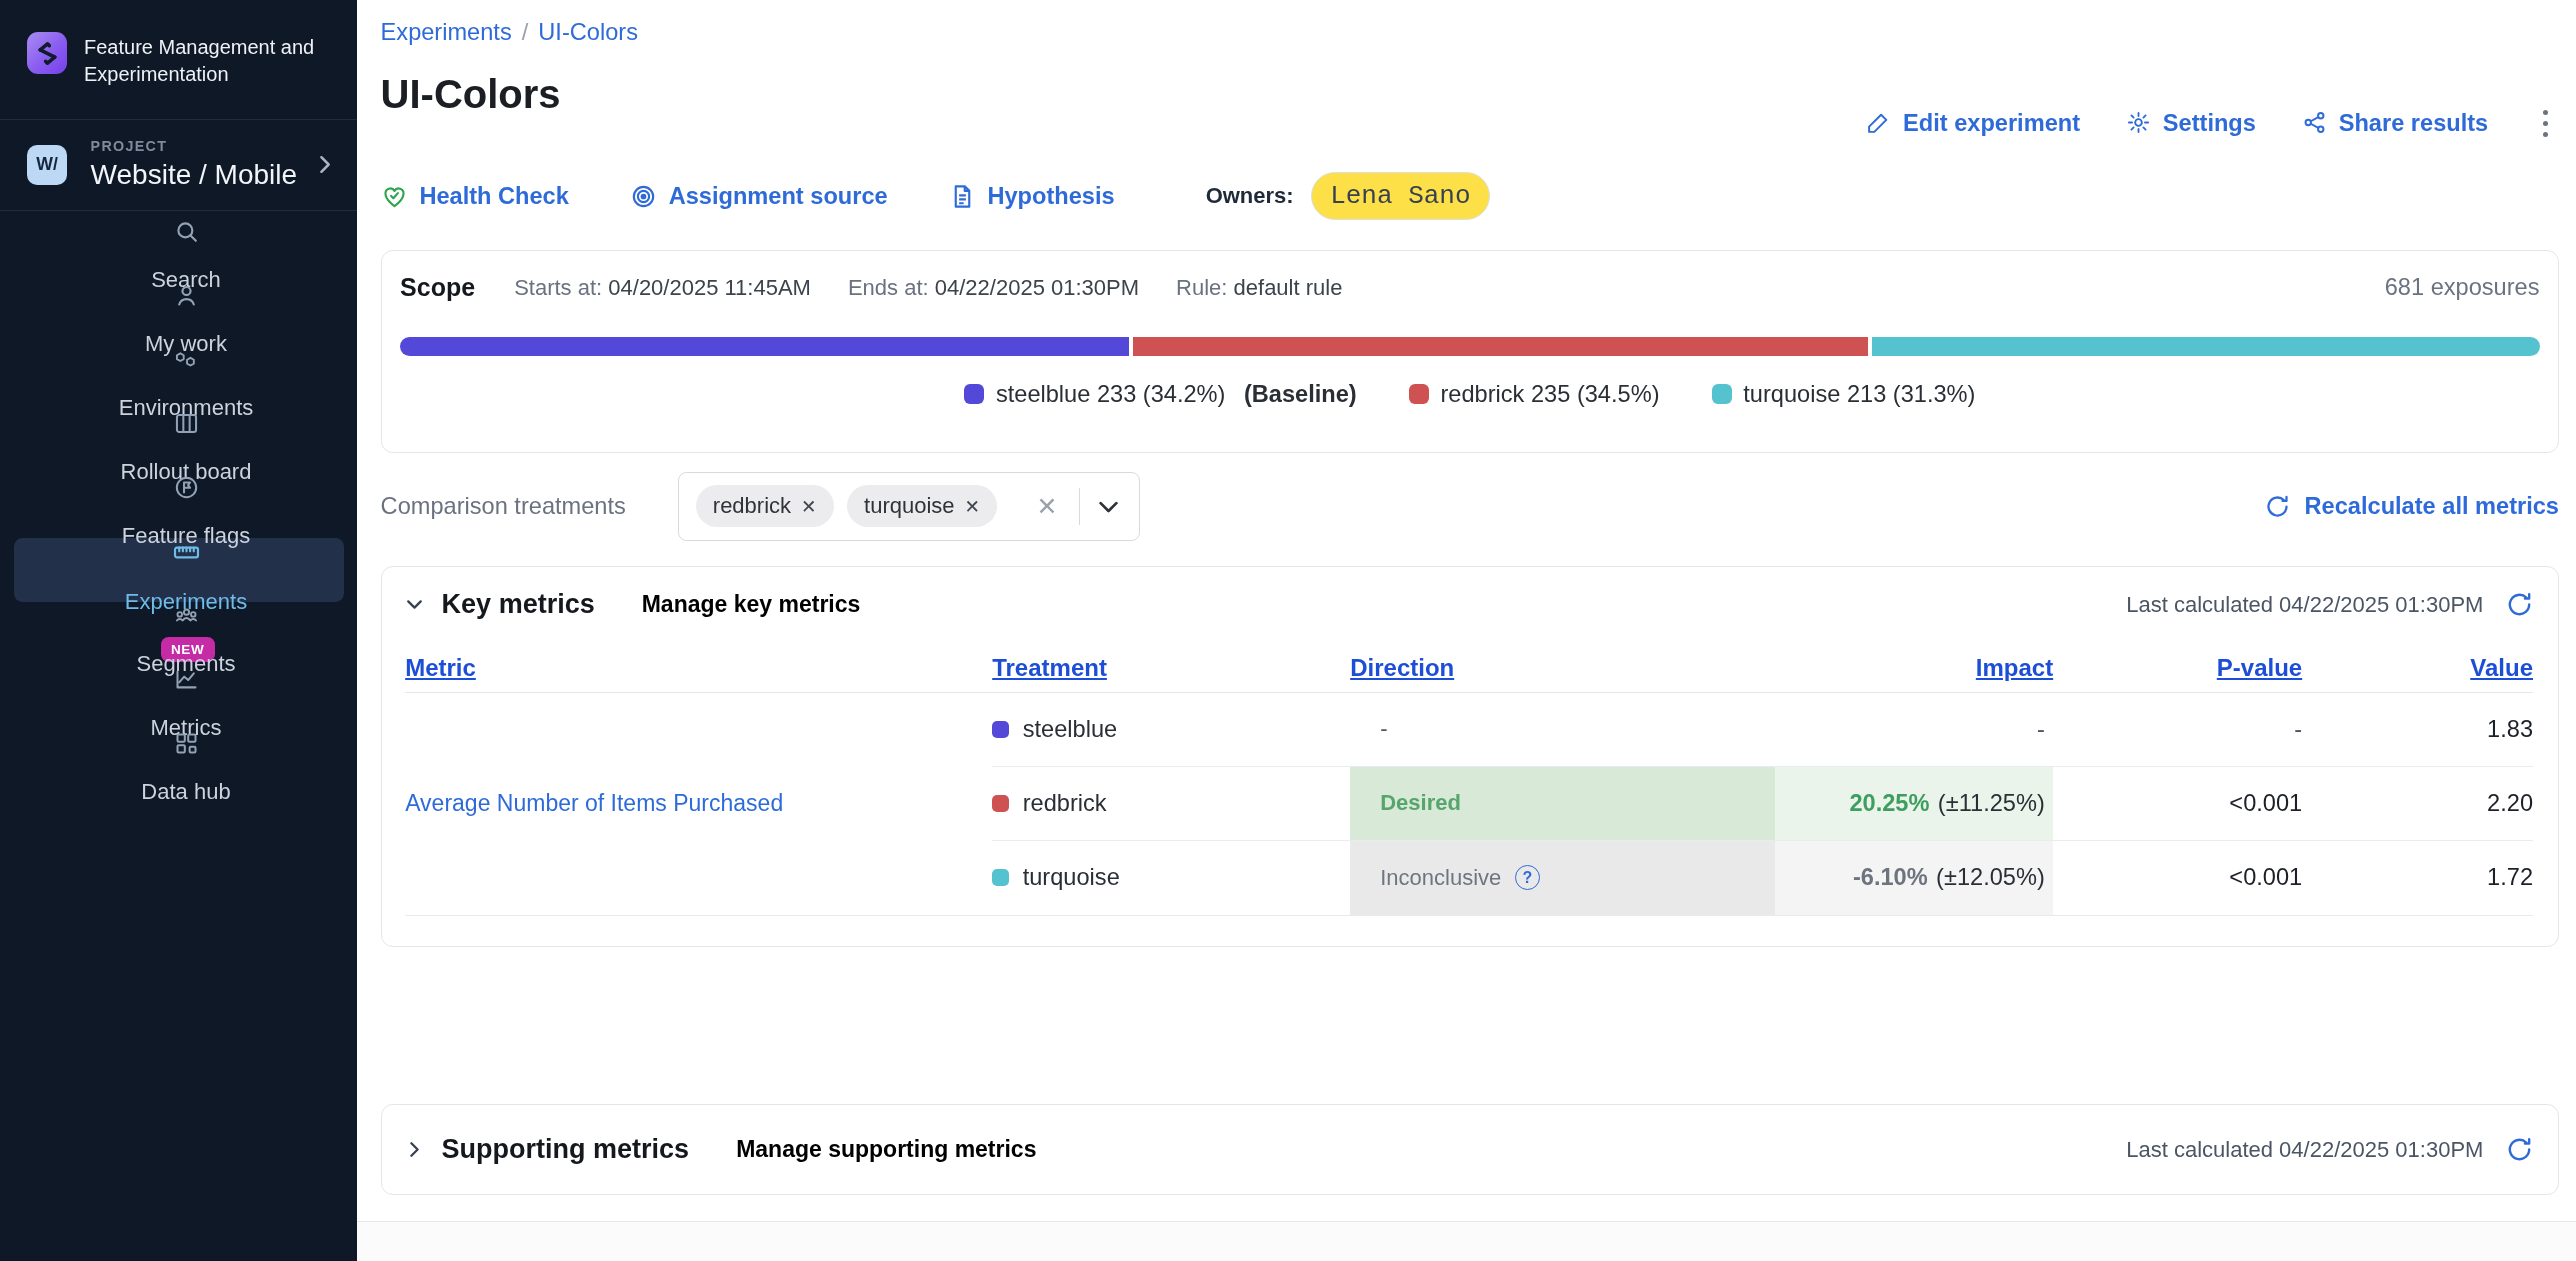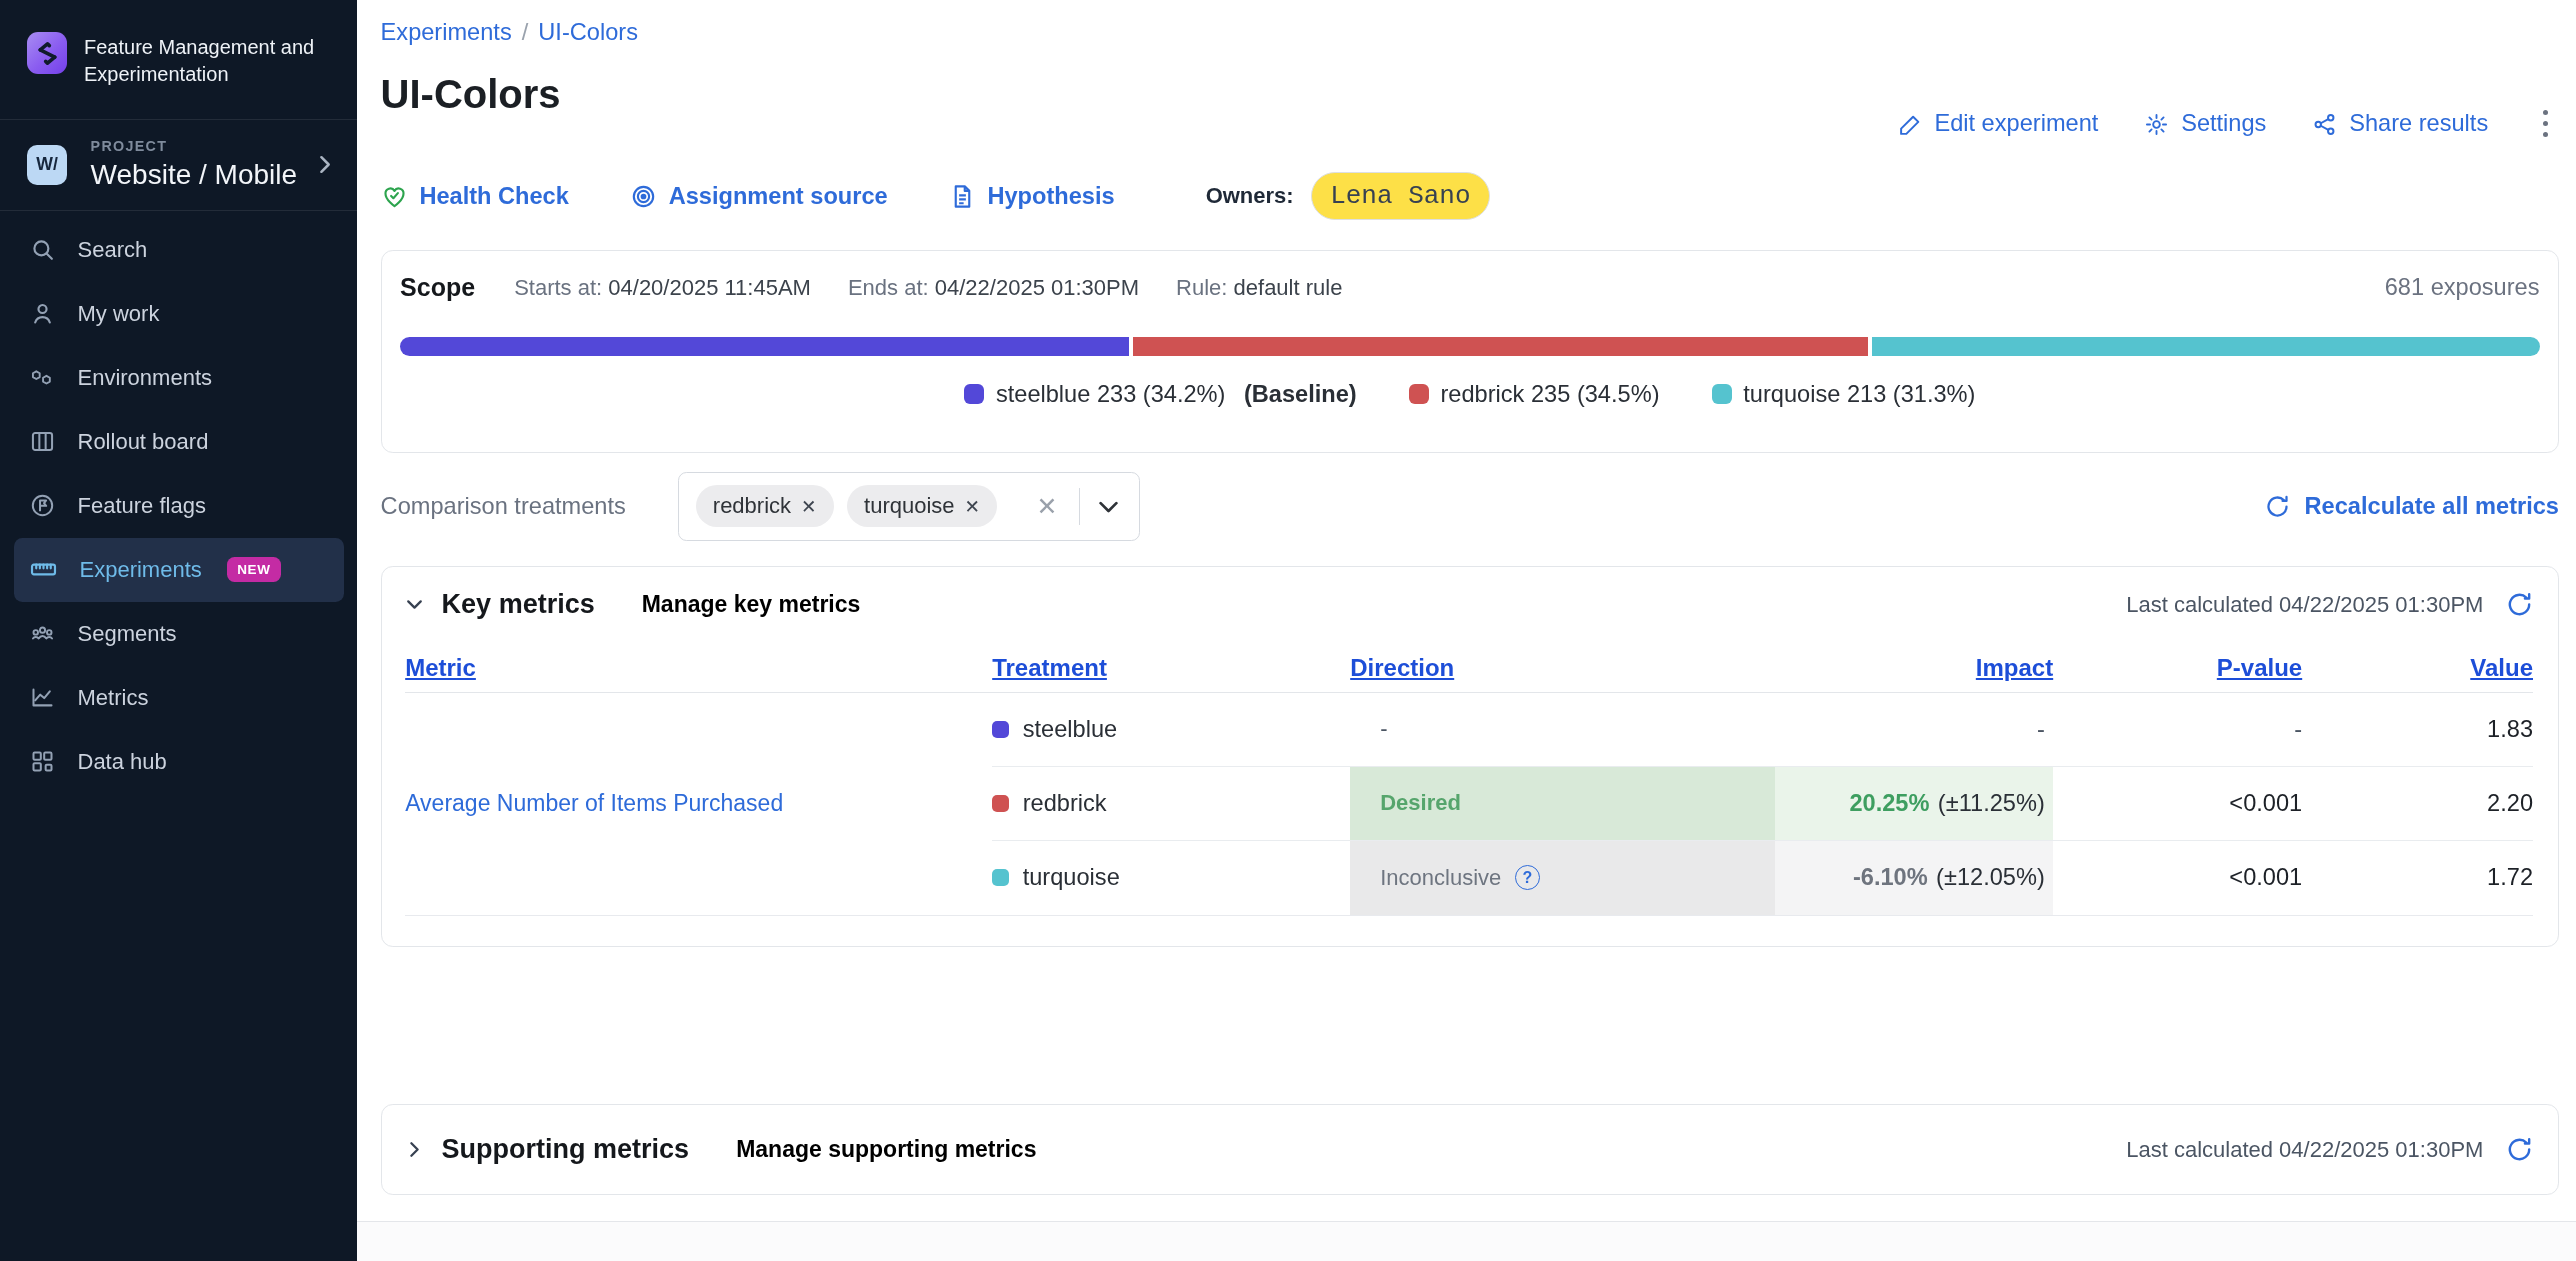--- a/index.html
+++ b/index.html
@@ -14,37 +14,37 @@
   .app-title { color:#eef2f7; font-size:20px; line-height:1.38; font-weight:400; padding-top:1.7px; }
   .side-div { border-top:0.8px solid rgba(255,255,255,0.09); }
   .div1 { margin-top:30px; }
   .project-row { display:flex; align-items:center; padding:18.5px 17px 18.5px 27px; }
   .project-badge { width:40px; height:40px; border-radius:10px; background:#bcd8f4; color:#16273d; font-weight:700; font-size:17.7px; display:flex; align-items:center; justify-content:center; flex:none; }
   .project-text { margin-left:23.6px; flex:1; }
   .project-label { font-size:14.3px; letter-spacing:1.3px; color:#7f8b9c; font-weight:600; }
   .project-name { font-size:28px; color:#f2f5f9; margin-top:5px; }
   .project-chevron { color:#aab4c2; flex:none; margin-right:3.4px; }
   .nav { padding-top:6.7px; }
-  .nav-item { display:flex; align-items:center; gap:22px; height:64px; margin:0 13.5px; padding-left:15px; border-radius:8.4px; cursor:pointer; }
+  .nav-item { display:flex; align-items:center; gap:22px; height:64px; margin:0 13.5px; padding-left:15px; border-radius:8.4px; cursor:pointer;flex-direction:column; }
   .nav-item .nicon { color:#93a1b4; flex:none; }
   .nav-item .nlabel { color:#ccd3de; font-size:22px; }
   .nav-item.active { background:#223049; }
   .nav-item.active .nicon { color:#6fbbe9; }
   .nav-item.active .nlabel { color:#6fbbe9; }
   .new-badge { background:#c42ba4; color:#ffffff; font-size:13.5px; font-weight:700; letter-spacing:0.7px; padding:5px 10px; border-radius:7.6px; margin-left:3.4px; }
 
   
   .main { position:absolute; left:357px; top:0; right:0; bottom:0; background:#ffffff; }
   .breadcrumb { position:absolute; left:23.6px; top:18.5px; font-size:23.6px; }
   .breadcrumb a { color:#2e6bd9; text-decoration:none; cursor:pointer; }
   .crumb-sep { color:#9aa2ad; margin:0 10px; }
   .page-title { position:absolute; left:23.6px; top:72px; font-size:40px; font-weight:700; color:#1b1f24; }
 
   .header-actions { position:absolute; right:20px; top:105px; display:flex; align-items:center; gap:46px; }
-  .action-link { display:flex; align-items:flex-end; gap:11.8px; color:#2e6bd9; font-size:23.6px; font-weight:400; cursor:pointer; }
+  .action-link { display:flex; align-items:flex-start; gap:11.8px; color:#2e6bd9; font-size:23.6px; font-weight:700; cursor:pointer; }
   .kebab { display:flex; flex-direction:column; gap:5.9px; padding:5px 8.4px; cursor:pointer; }
   .kebab i { width:5px; height:5px; border-radius:50%; background:#6b7280; }
 
   .meta-row { position:absolute; left:23.6px; top:174px; height:44px; display:flex; align-items:center; gap:61px; }
   .meta-link { display:flex; align-items:center; gap:11.8px; color:#2e6bd9; font-size:23.6px; font-weight:600; cursor:pointer; }
   .owners { display:flex; align-items:center; gap:17px; margin-left:30px; }
   .owners-label { font-size:22px; font-weight:700; color:#1f2937; }
   .owner-chip { background:#fde047; border:0.8px solid #dddfe2; border-radius:842px; padding:7.6px 18.5px; font-size:26px; color:#374151;font-family:Liberation Mono, monospace; }
 
   .card { position:absolute; left:23.6px; right:17px; background:#fff; border:0.8px solid #e3e6ea; border-radius:11.8px; }

